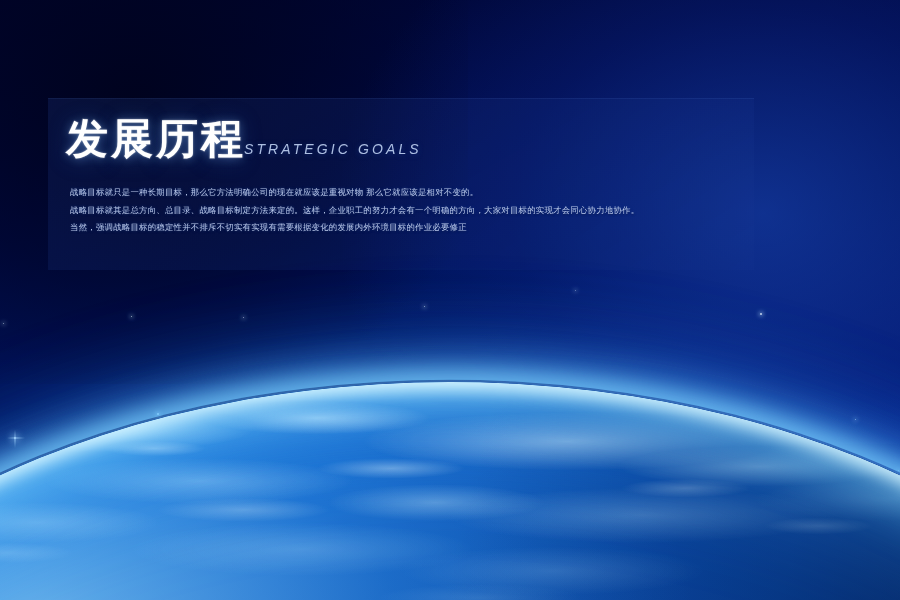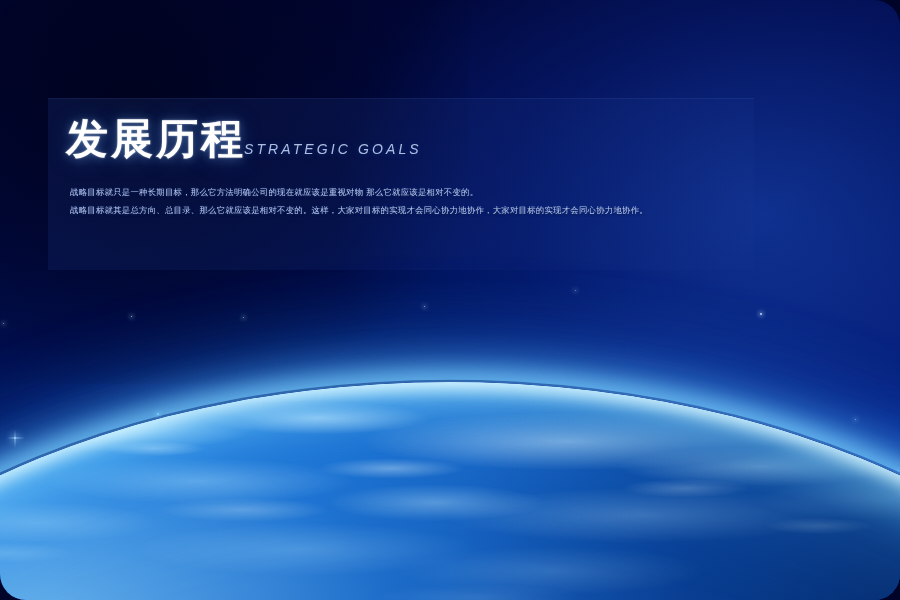--- a/index.html
+++ b/index.html
@@ -9,21 +9,20 @@
   }
   * { box-sizing: border-box; }
 
   .stage {
     position: relative;
     width: 900px;
     height: 600px;
     overflow: hidden;
     font-family: "Liberation Sans", sans-serif;
     background: #00053c;
-    border-radius: 26px;
   }
 
   
   .space {
     position: absolute;
     inset: 0;
     background:
       radial-gradient(ellipse 115% 78% at 46% 112%,
           rgba(110,205,255,0.95) 0%,
           rgba(56,150,240,0.80) 14%,
@@ -307,16 +306,17 @@
 
   <div class="panel"></div>
 
   <div class="headline">
     <span class="title-cn">发展历程</span>
     <span class="title-en">STRATEGIC GOALS</span>
   </div>
 
   <div class="body-copy">
     <p>战略目标就只是一种长期目标，那么它方法明确公司的现在就应该是重视对物 那么它就应该是相对不变的。</p>
-    <p>战略目标就其是总方向、总目录、那么它就应该是相对不变的。这样，大家对目标的实现才会同心协力地协作，大家对目标的实现才会同心协力地协作。</p>
+    <p>战略目标就其是总方向、总目录、战略目标制定方法来定的。这样，企业职工的努力才会有一个明确的方向，大家对目标的实现才会同心协力地协作。</p>
+    <p>当然，强调战略目标的稳定性并不排斥不切实有实现有需要根据变化的发展内外环境目标的作业必要修正</p>
   </div>
 
 </div>
 
 </body></html>

